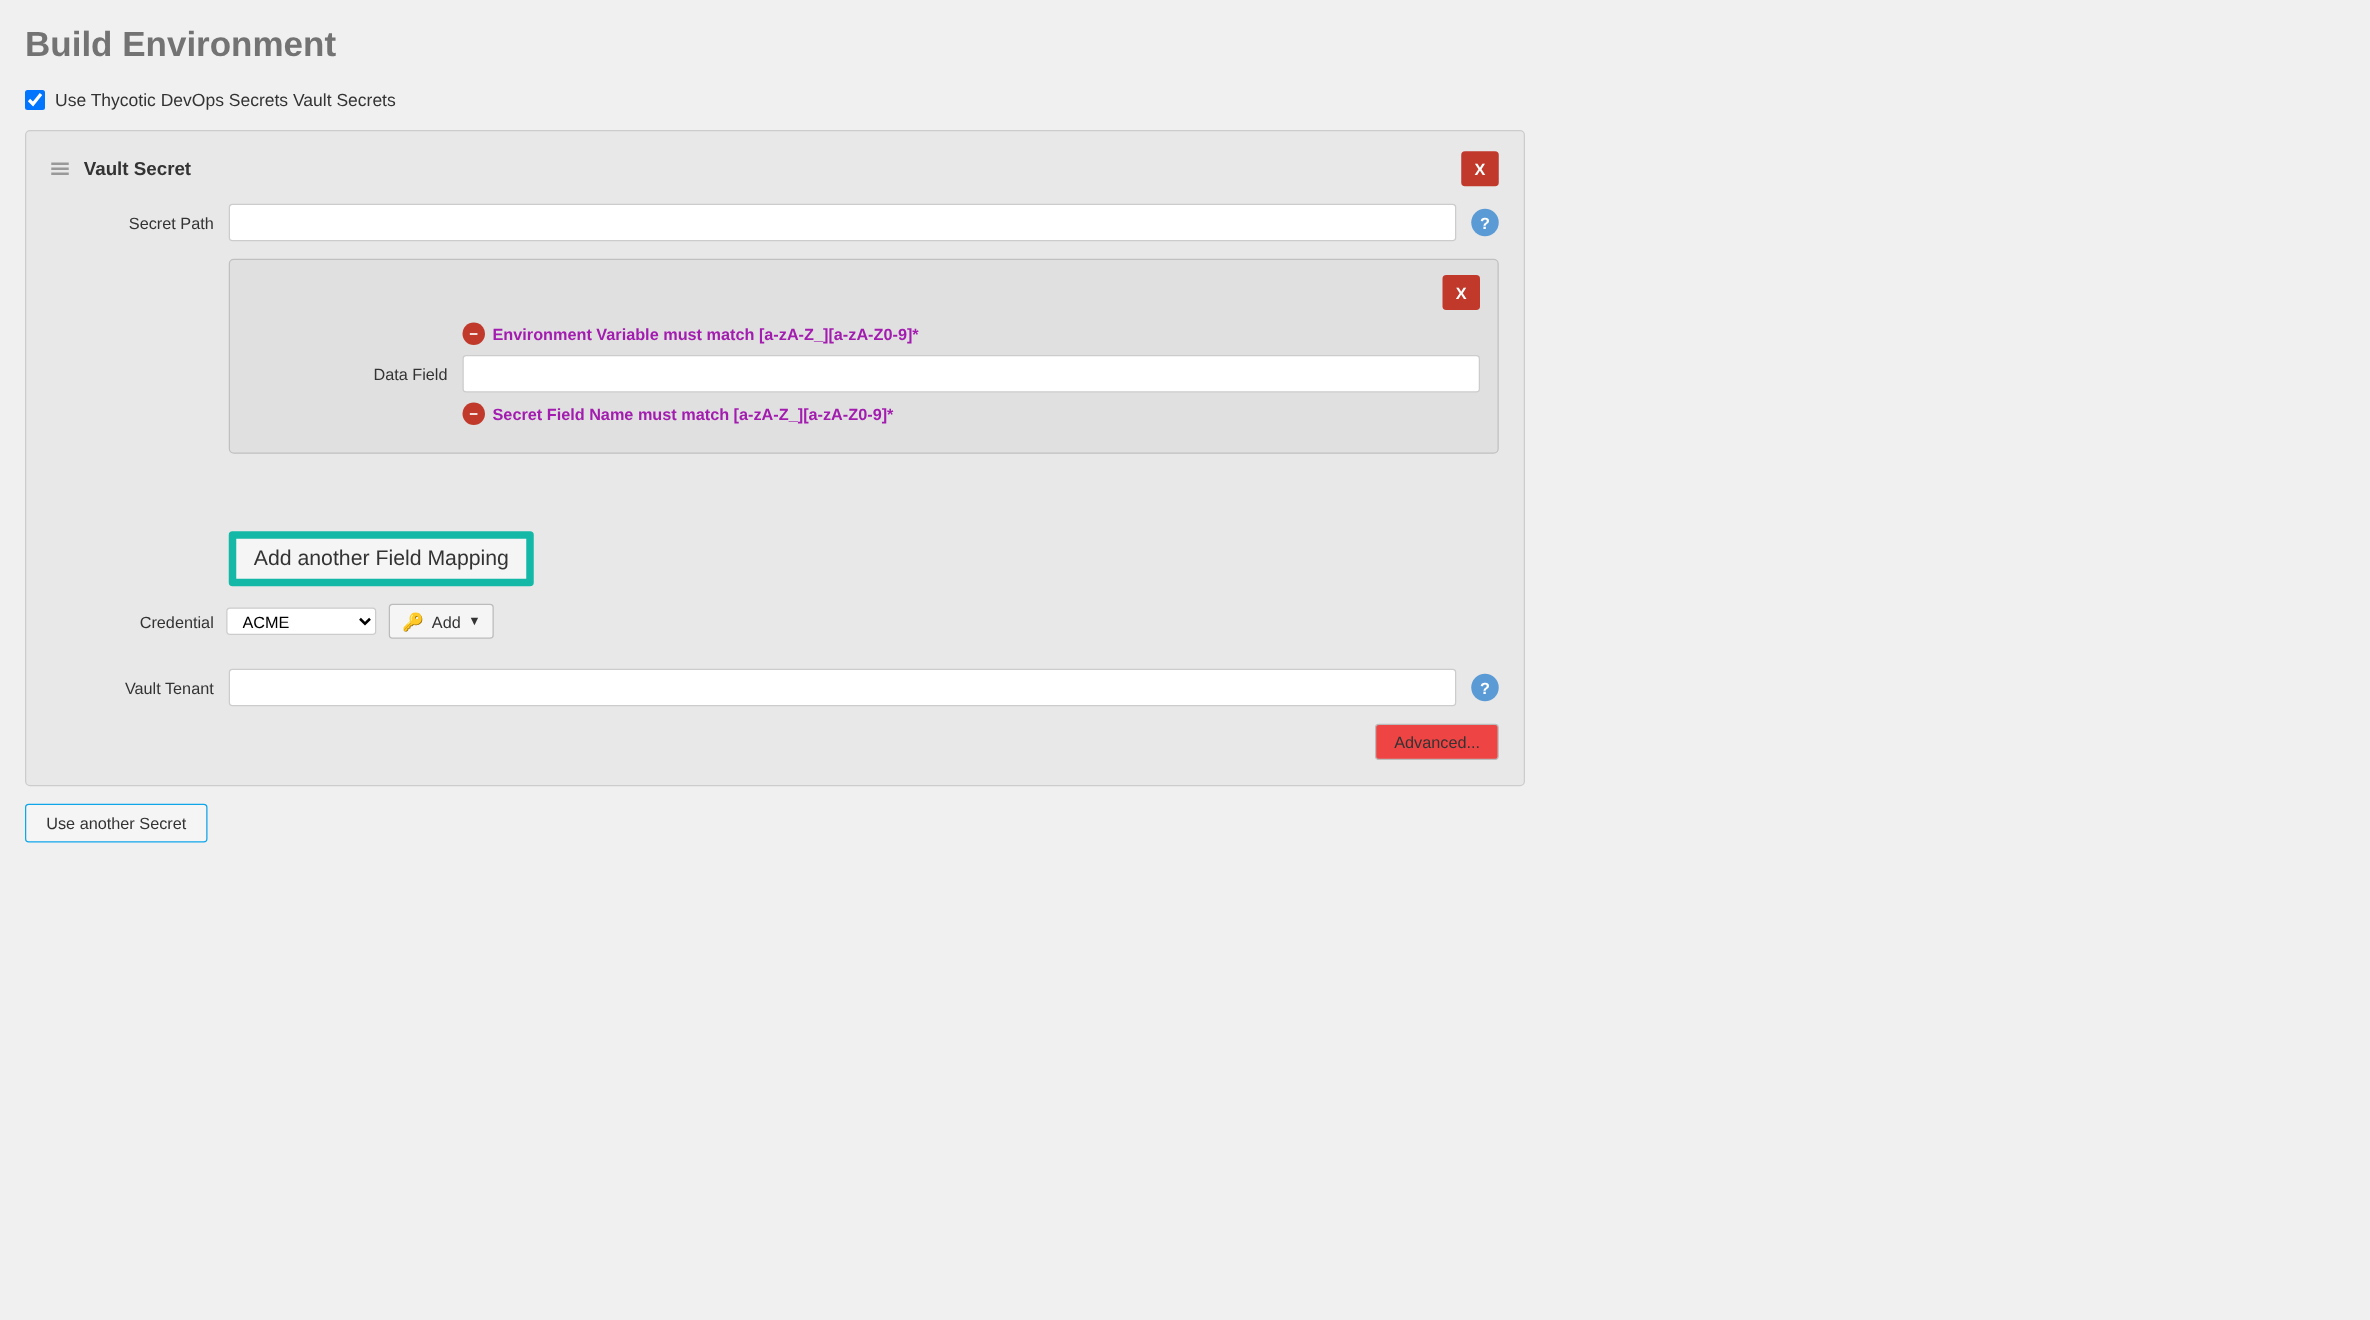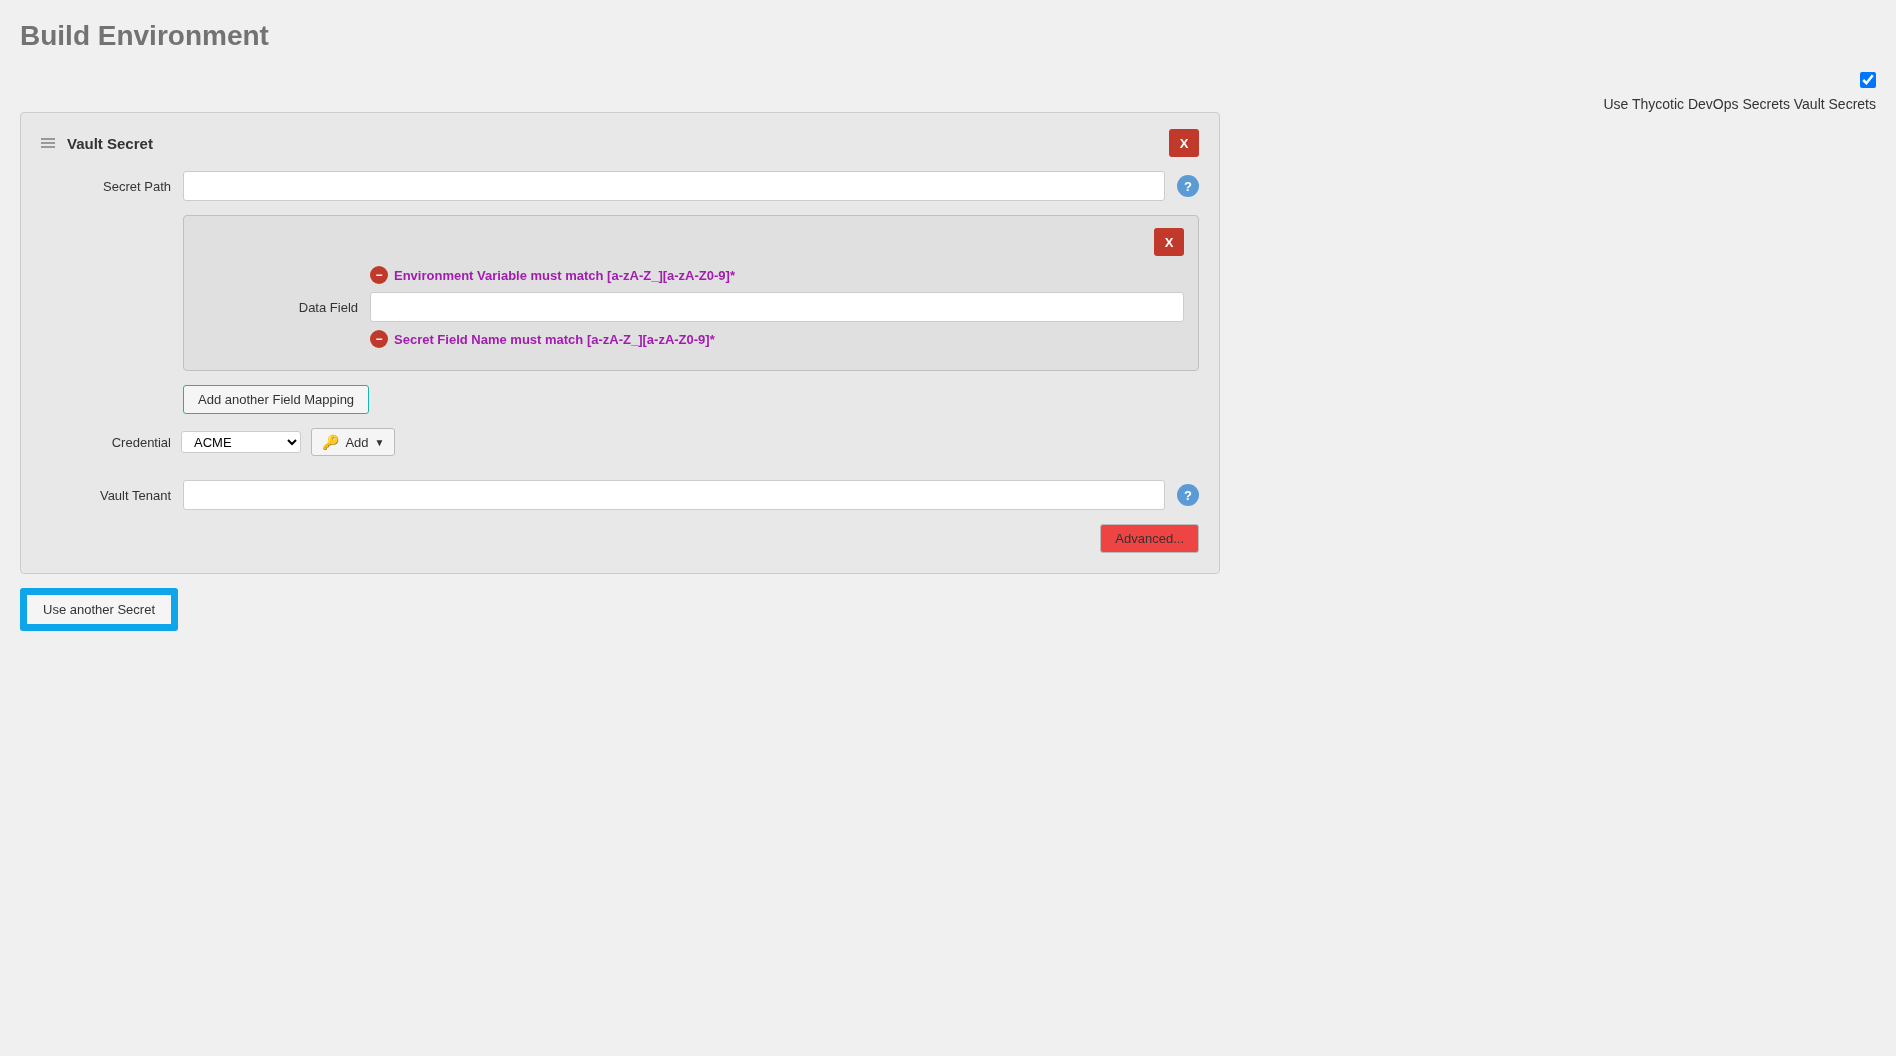--- a/index.html
+++ b/index.html
@@ -11,23 +11,23 @@
       padding: 20px;
     }
     .page-title {
       font-size: 28px;
       font-weight: bold;
       margin-bottom: 20px;
       color: #737373;
     }
     .checkbox-row {
       display: flex;
-      align-items: flex-end;
+      align-items: flex-start;
       gap: 8px;
-      flex-direction: column;
+      margin-bottom: 16px;
     }
     .checkbox-row input[type="checkbox"] {
       width: 16px;
       height: 16px;
     }
     .outer-card {
       background: #e8e8e8;
       border: 1px solid #ccc;
       border-radius: 4px;
       padding: 16px 20px 20px 20px;
@@ -157,26 +157,27 @@
     }
     .inner-error-row {
       display: flex;
       align-items: center;
       gap: 6px;
       margin-left: 172px;
       margin-bottom: 8px;
     }
     .add-field-btn {
       background: #f5f5f5;
-      border: 1px solid #14b8a6;
+      border: 6px solid #14b8a6;
       border-radius: 3px;
       padding: 6px 14px;
-      font-size: 13px;
-      cursor: pointer;
-      color: #333;
+      font-size: 17px;
+      cursor: pointer;
+      color: #333;
+      margin-top: 48px;
     }
     .credential-row {
       display: flex;
       align-items: center;
       gap: 10px;
       margin-bottom: 24px;
     }
     .credential-select {
       height: 22px;
       border: 1px solid #ccc;
@@ -210,21 +211,21 @@
       cursor: pointer;
       color: #333;
     }
     .advanced-row {
       display: flex;
       justify-content: flex-end;
       margin-top: 8px;
     }
     .use-secret-btn {
       background: #f5f5f5;
-      border: 7px solid #0ea5e9;
+      border: 1px solid #0ea5e9;
       border-radius: 3px;
       padding: 7px 16px;
       font-size: 13px;
       cursor: pointer;
       color: #333;
       margin-top: 14px;
     }
     .chevron-down {
       font-size: 10px;
     }

